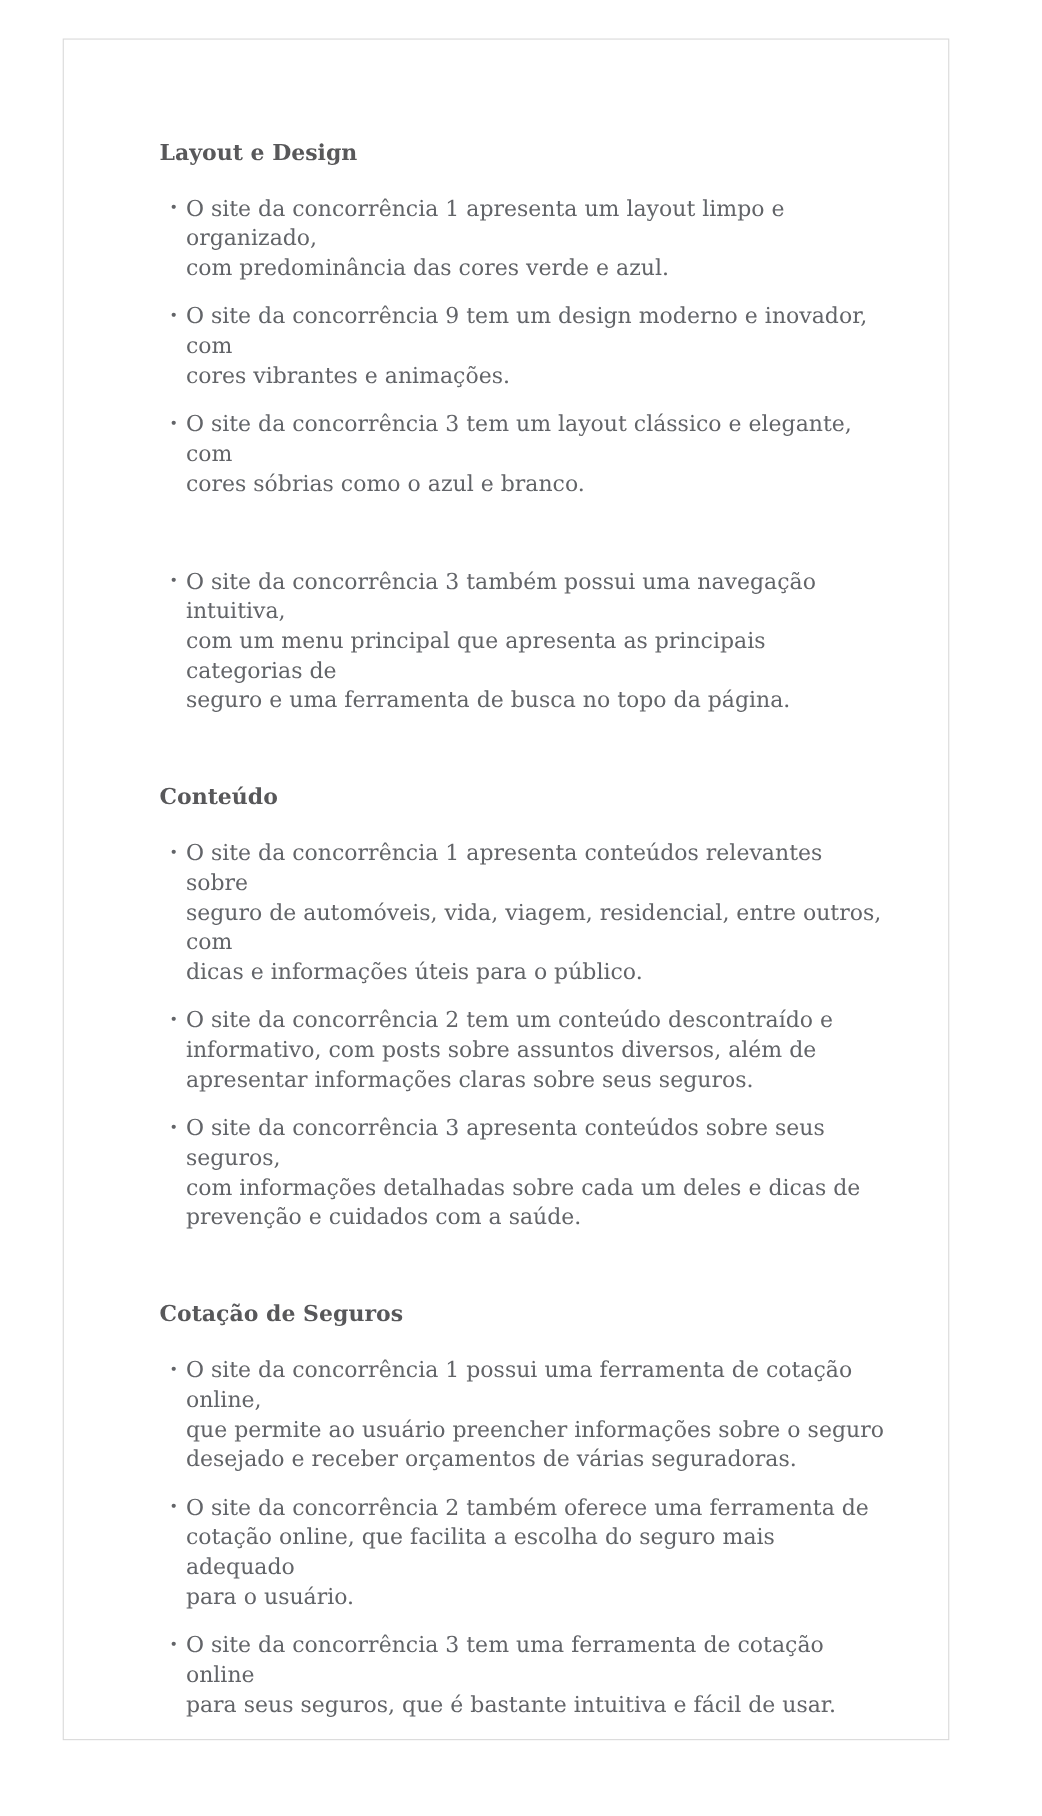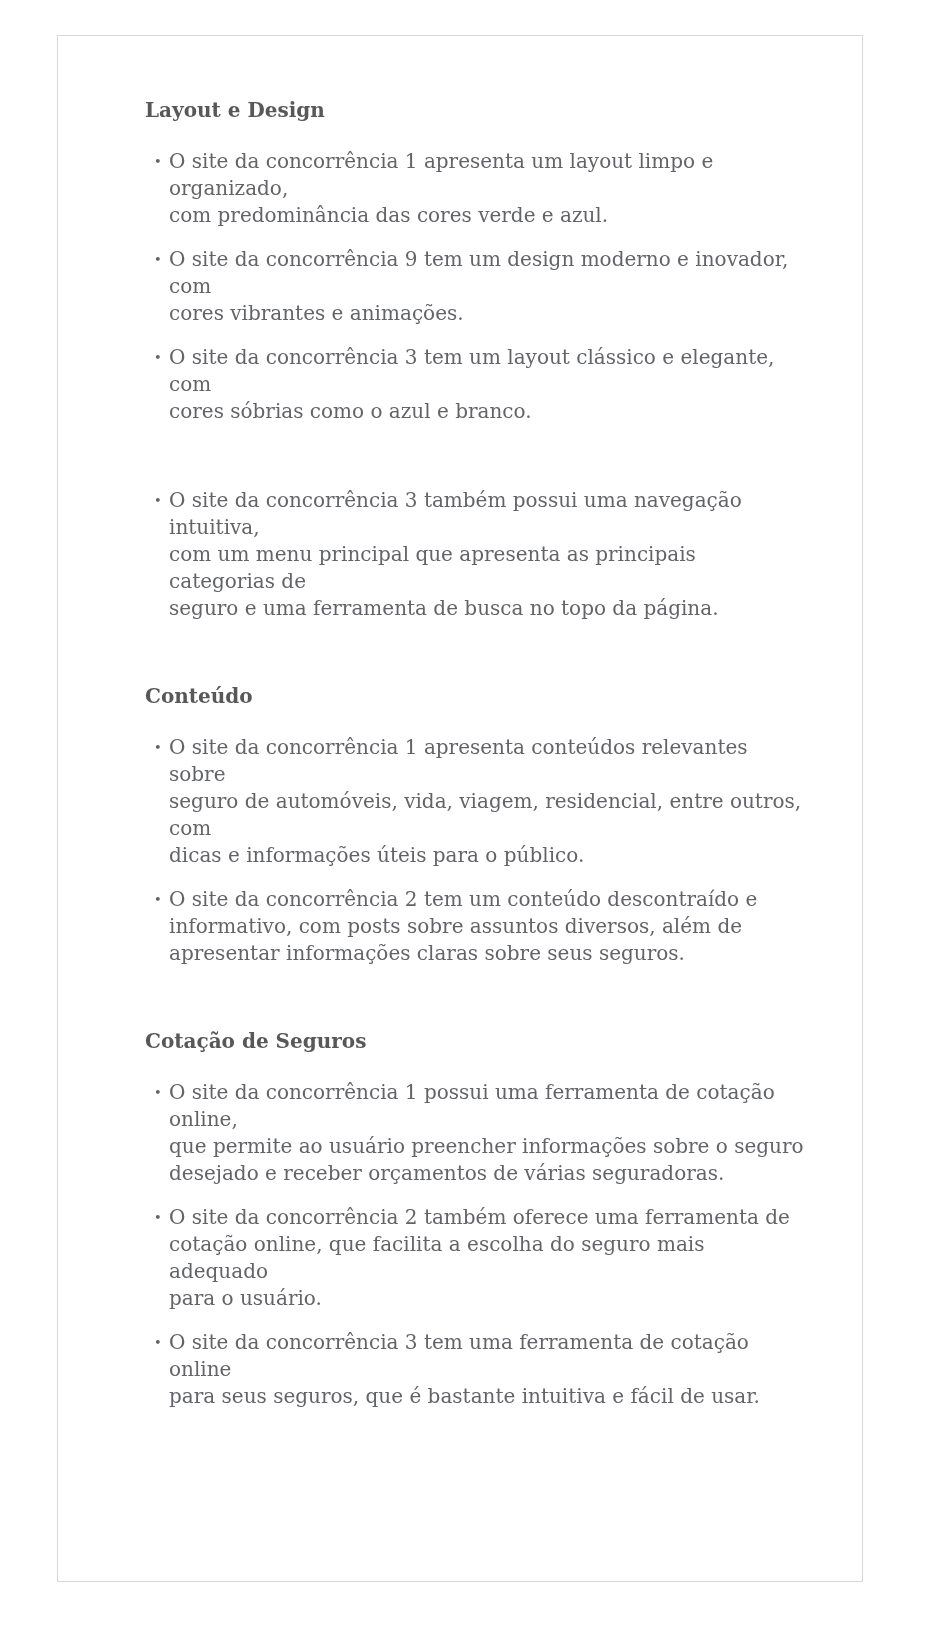--- a/index.html
+++ b/index.html
@@ -15,21 +15,21 @@
   }
   .card {
     position: absolute;
     left: 57px;
     top: 35px;
     width: 806px;
     height: 1547px;
     box-sizing: border-box;
     background: #ffffff;
     border: 1px solid var(--border-color, #d9d9d9);
-    padding: 62px 56px 0 87px;
+    padding: 90px 56px 0 87px;
     overflow: hidden;
   }
   .section { margin-top: 62px; }
   .section:first-child { margin-top: 0; }
   .section-title {
     margin: 0 0 26px 0;
     font-size: 20px;
     line-height: 24px;
     font-weight: bold;
     color: var(--heading-color, #58585a);
@@ -97,20 +97,25 @@
       <li class="bullet">
         <span class="bullet-text">O site da concorrência 1 apresenta conteúdos relevantes sobre
 seguro de automóveis, vida, viagem, residencial, entre outros, com
 dicas e informações úteis para o público.</span>
       </li>
       <li class="bullet">
         <span class="bullet-text">O site da concorrência 2 tem um conteúdo descontraído e
 informativo, com posts sobre assuntos diversos, além de
 apresentar informações claras sobre seus seguros.</span>
       </li>
+      <li class="bullet">
+        <span class="bullet-text">O site da concorrência 3 apresenta conteúdos sobre seus seguros,
+com informações detalhadas sobre cada um deles e dicas de
+prevenção e cuidados com a saúde.</span>
+      </li>
     </ul>
   </div>
 
   <div class="section">
     <h3 class="section-title">Cotação de Seguros</h3>
     <ul class="bullets">
       <li class="bullet">
         <span class="bullet-text">O site da concorrência 1 possui uma ferramenta de cotação online,
 que permite ao usuário preencher informações sobre o seguro
 desejado e receber orçamentos de várias seguradoras.</span>

